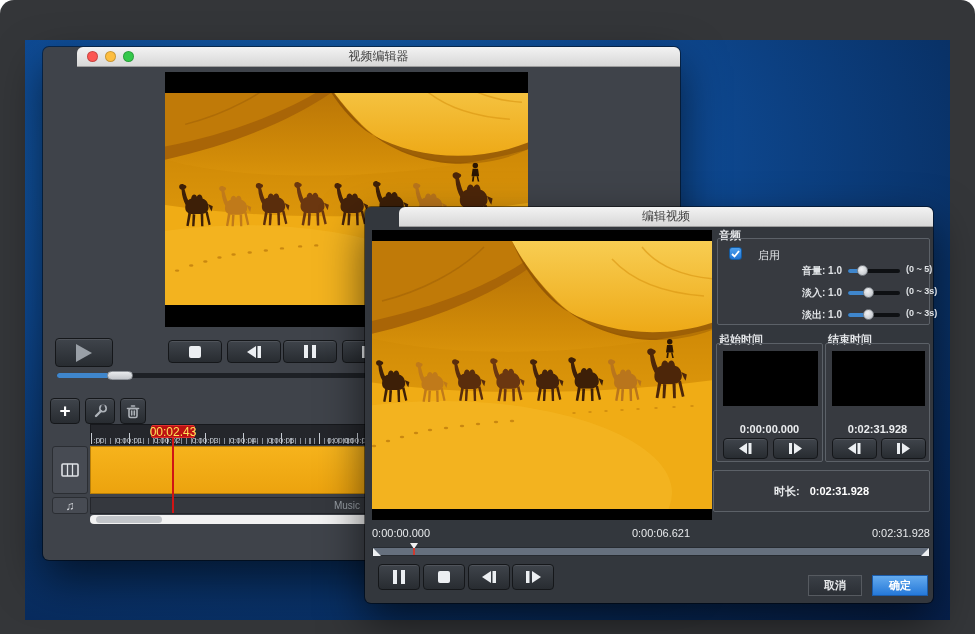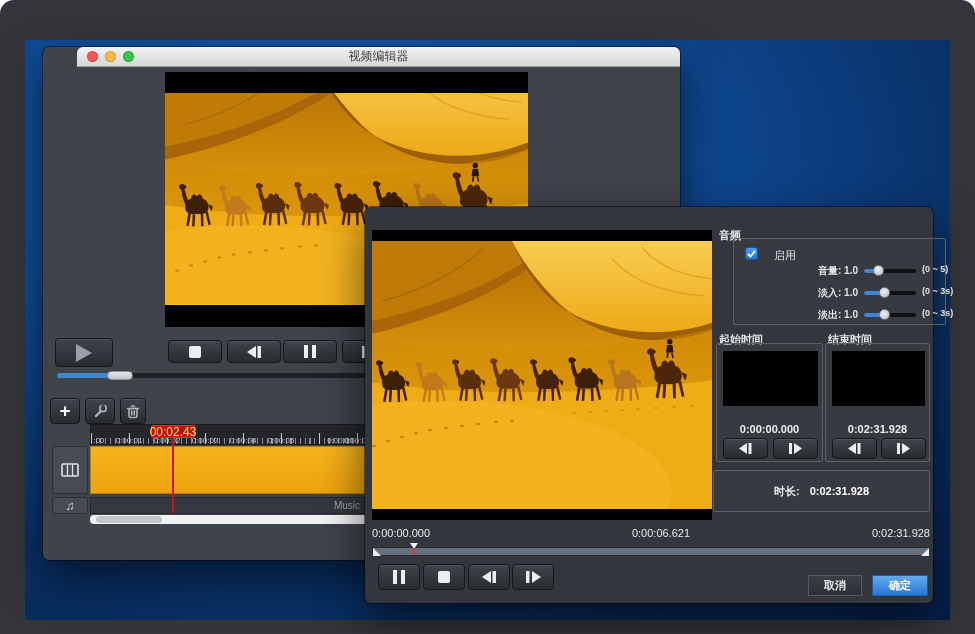--- a/index.html
+++ b/index.html
@@ -57,21 +57,21 @@
   .playhead-line{position:absolute;left:129px;top:378px;width:2px;height:88px;background:#d01414;}
   .playhead-badge{position:absolute;left:108px;top:378px;width:44px;height:13px;background:#bb1111;border:1px solid #e03030;
     border-radius:2px;display:flex;align-items:center;justify-content:center;z-index:3;}
   .playhead-badge span{font-size:12px;font-weight:normal;color:#ffe25a;}
   
   .dialog{left:365px;top:207px;width:568px;height:396px;background:#33373d;z-index:10;}
   .video-frame.dlg{left:7px;top:23px;width:340px;height:290px;}
   .video-frame.dlg svg.scene{position:absolute;left:0;top:11px;width:340px;height:268px;}
   .sec-label{position:absolute;font-size:11px;font-weight:bold;color:#e3e5e8;}
   .panel-box{position:absolute;border:1px solid #5c6168;border-radius:2px;background:rgba(255,255,255,.02);}
-  .audio-box{left:352px;top:31px;width:213px;height:87px;margin-left:16px;}
+  .audio-box{left:352px;top:31px;width:213px;height:87px;}
   .checkbox{position:absolute;left:11px;top:8px;width:13px;height:13px;background:linear-gradient(#4ea0ee,#1f74d4);
     border:1px solid #155a9e;border-radius:3px;display:flex;align-items:center;justify-content:center;}
   .checkbox svg{display:block;}
   .enable-label{position:absolute;left:40px;top:9px;font-size:11px;color:#e3e5e8;}
   .arow{position:absolute;left:0;width:100%;height:14px;}
   .arow .albl{position:absolute;left:0;width:124px;text-align:right;font-size:10px;font-weight:bold;color:#dfe2e5;}
   .arow .rng{position:absolute;left:188px;top:0;font-size:9px;font-weight:bold;color:#dfe2e5;white-space:nowrap;}
   .aslider{position:absolute;left:130px;top:1px;width:52px;height:12px;}
   .aslider .t{position:absolute;left:0;top:4px;width:100%;height:4px;background:#0e1013;border-radius:2px;}
   .aslider .f{position:absolute;left:0;top:4px;height:4px;background:#3f86cc;border-radius:2px;}
@@ -308,20 +308,23 @@
       <div class="thumb"></div>
     </div>
 
     <div class="playhead-line"></div>
     <div class="playhead-badge">
       <span>00:02.43</span>
     </div>
   </div>
 
   <div class="window dialog">
+    <div class="titlebar">
+      <span class="title">编辑视频</span>
+    </div>
 
     <div class="video-frame dlg">
       <svg class="scene" viewBox="0 0 360 268" preserveAspectRatio="xMidYMid slice">
           <use href="#scene-art"></use>
         </svg>
     </div>
 
     <span class="sec-label" style="left:354px;top:21px;">音频</span>
     <div class="panel-box audio-box">
       <div class="checkbox">

